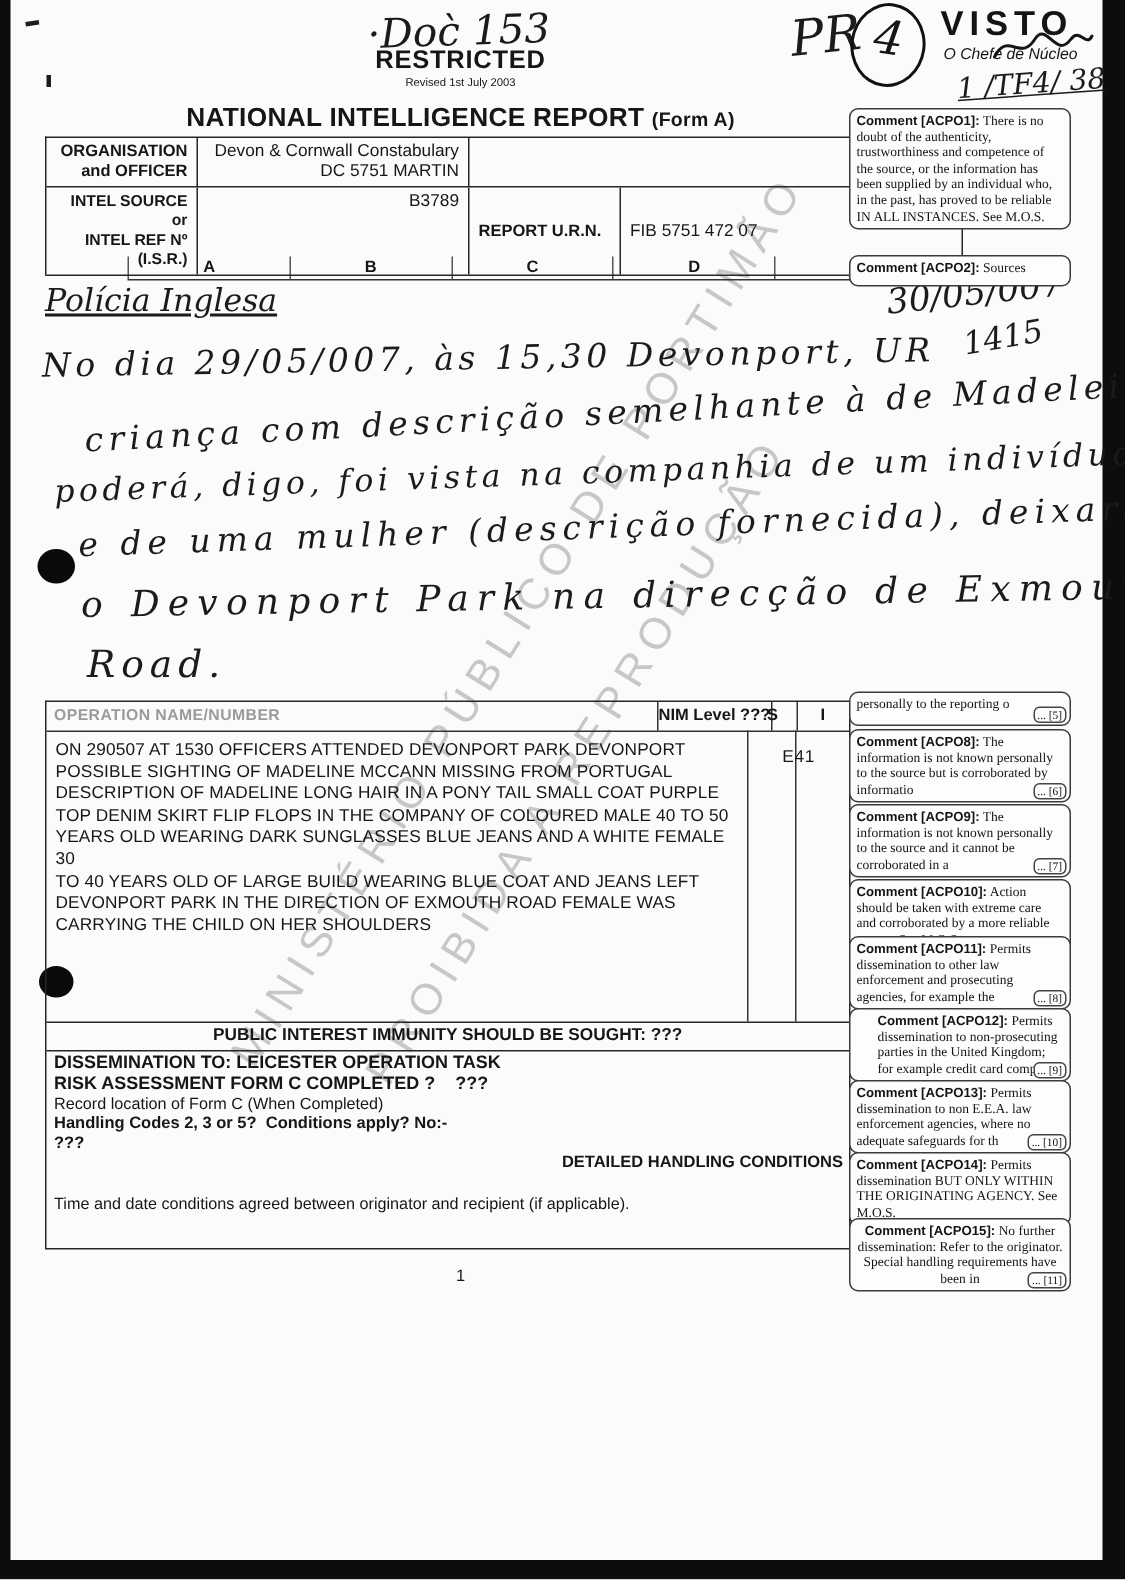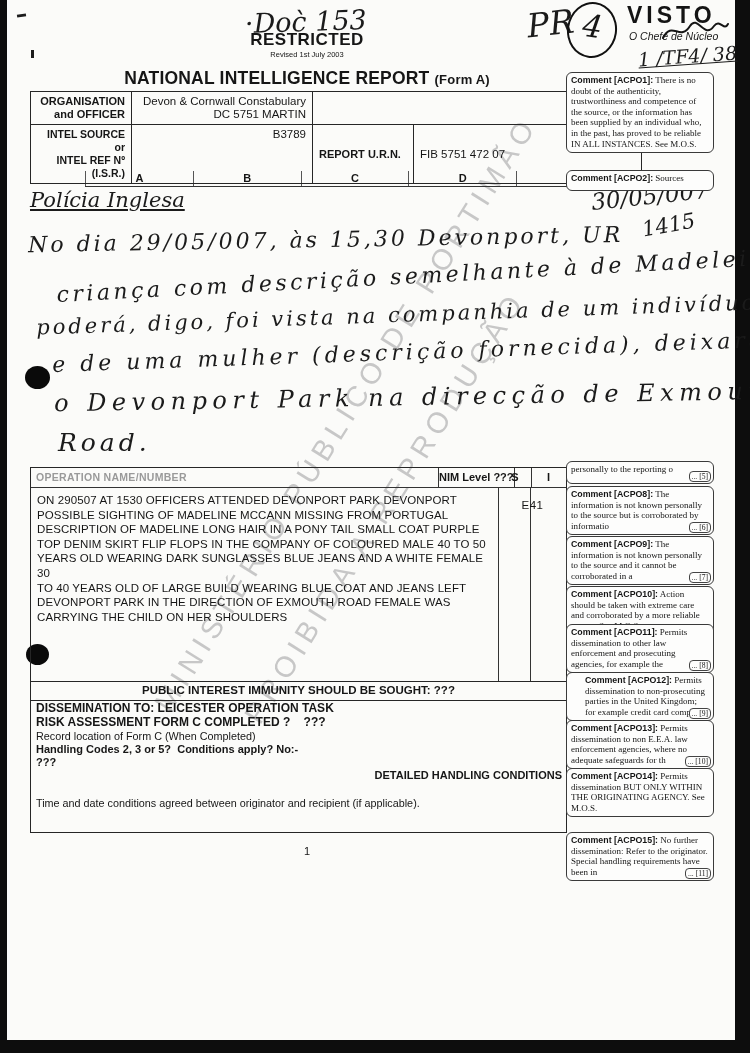--- a/index.html
+++ b/index.html
@@ -94,21 +94,21 @@
   #cbox-acpo1{top:72px;}
   #cbox-acpo2{top:170px;height:21px;overflow:hidden;}
   #cbox-p5{top:461px;height:23px;overflow:hidden;}
   #cbox-acpo8{top:486px;}
   #cbox-acpo9{top:536px;}
   #cbox-acpo10{top:586px;}
   #cbox-acpo11{top:624px;}
   #cbox-acpo12{top:672px;padding-left:18px;}
   #cbox-acpo13{top:720px;}
   #cbox-acpo14{top:768px;}
-  #cbox-acpo15{top:832px;}
+  #cbox-acpo15{top:812px;text-align:center;}
 </style>
 </head>
 <body>
 
 <div id="page">
 
   <div class="bar" id="left-bar"></div>
   <div class="bar" id="right-bar"></div>
   <div class="bar" id="bottom-bar"></div>
   <div class="speck" style="left:17px;top:14px;width:9px;height:2.5px;transform:rotate(-8deg);"></div>

